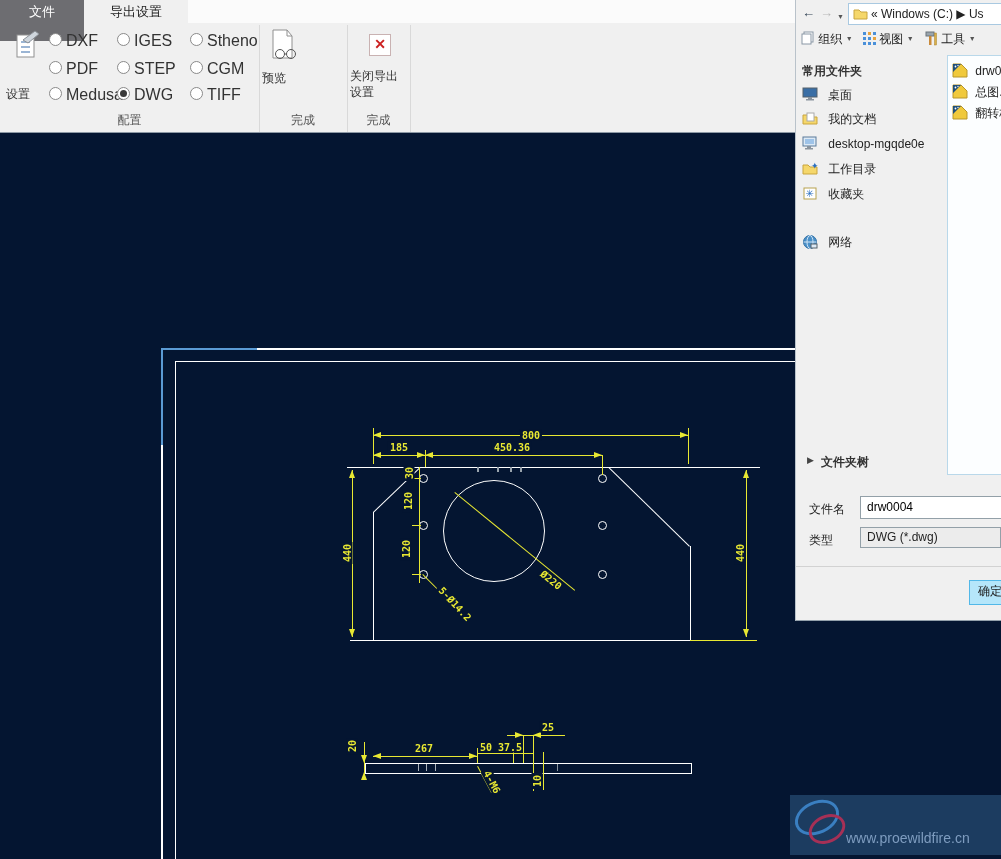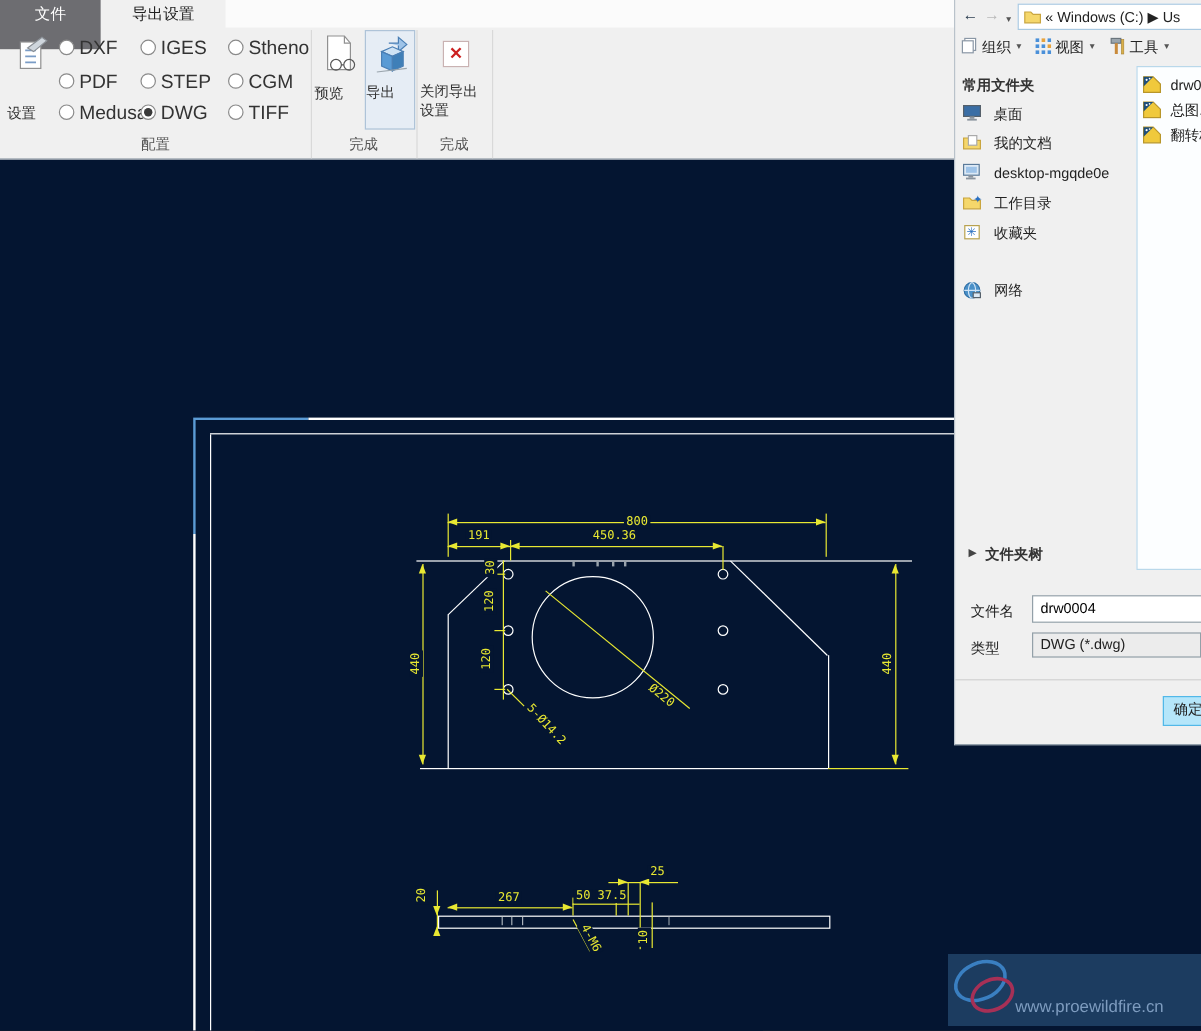--- a/index.html
+++ b/index.html
@@ -34,21 +34,21 @@
   .sideitem{position:absolute;left:6px;height:18px;white-space:nowrap;}
   .sideitem .lb{margin-left:6px;vertical-align:top;line-height:16px;}
   .filepanel{position:absolute;left:151px;top:55px;width:55px;height:418px;background:#fcfeff;
     border:1px solid #b9d8ea;}
   .fitem{position:absolute;left:4px;white-space:nowrap;}
   .fitem .lb{margin-left:4px;vertical-align:top;line-height:16px;}
   .field{position:absolute;height:19px;border:1px solid #93a0a8;font-size:12px;line-height:19px;padding-left:6px;width:133px;}
   #okbtn{position:absolute;left:173px;top:580px;width:40px;height:23px;background:#b5e6fa;
     border:1px solid #52b8e8;font-size:12px;text-align:center;line-height:21px;}
   
-  #canvas{position:absolute;left:0;top:0;width:1001px;height:859px;background:#041531;z-index:1;}
+  #canvas{position:absolute;left:0;top:0;width:1001px;height:859px;background:#041531;z-index:1;font-weight:bold;}
   .hw{position:absolute;height:1px;background:#fff;}
   .vw{position:absolute;width:1px;background:#fff;}
   .hy{position:absolute;height:1px;background:#e8e832;}
   .vy{position:absolute;width:1px;background:#e8e832;}
   .diag{position:absolute;height:1px;transform-origin:0 0;}
   .dim{position:absolute;font-family:"DejaVu Sans Mono",monospace;font-size:10px;line-height:11px;
     color:#e8e832;white-space:nowrap;transform:translate(-50%,-50%);background:#041531;padding:0 2px;}
   .r90{transform:translate(-50%,-50%) rotate(-90deg);}
   .hole{position:absolute;width:7px;height:7px;border:1px solid #fff;border-radius:50%;}
   .gtick{position:absolute;width:2px;height:5px;background:#99a3ad;}
@@ -105,21 +105,21 @@
     <div class="aR" style="left:680px;top:432px;"></div>
     <span class="dim" style="left:531px;top:435px;">800</span>
 
     <div class="hy" style="left:373px;top:455px;width:229px;"></div>
     <div class="vy" style="left:425px;top:450px;height:17px;"></div>
     <div class="vy" style="left:602px;top:455px;height:20px;"></div>
     <div class="aL" style="left:373px;top:452px;"></div>
     <div class="aR" style="left:417px;top:452px;"></div>
     <div class="aL" style="left:425px;top:452px;"></div>
     <div class="aR" style="left:594px;top:452px;"></div>
-    <span class="dim" style="left:399px;top:447px;">191</span>
+    <span class="dim" style="left:399px;top:447px;">185</span>
     <span class="dim" style="left:512px;top:447px;">450.36</span>
 
     <div class="vy" style="left:419px;top:467px;height:116px;"></div>
     <div class="hy" style="left:412px;top:478px;width:9px;"></div>
     <div class="hy" style="left:412px;top:525px;width:9px;"></div>
     <div class="hy" style="left:412px;top:574px;width:9px;"></div>
     <span class="dim r90" style="left:409px;top:473px;">30</span>
     <span class="dim r90" style="left:408px;top:501px;">120</span>
     <span class="dim r90" style="left:406px;top:549px;">120</span>
 
@@ -228,32 +228,20 @@
           <polygon points="6,2 20,2 25,8 25,30 6,30" fill="#fff" stroke="#909090"></polygon>
           <polyline points="20,2 20,8 25,8" fill="none" stroke="#909090"></polyline>
           <circle cx="13" cy="26" r="4.5" fill="none" stroke="#555"></circle>
           <circle cx="24" cy="26" r="4.5" fill="none" stroke="#555"></circle>
           <line x1="17.5" y1="26" x2="19.5" y2="26" stroke="#555"></line>
         </svg>
       </span>
       <div class="btnlab" style="left:0;top:44px;width:40px;">预览</div>
     </div>
 
-    <div class="exporthl" style="text-align:center;">
-      <span>
-        <svg width="30" height="34" style="margin-top:3px;">
-          <polyline points="14,7 22,7 22,2 29,8 22,14 22,9" fill="#9ec3e8" stroke="#4a7fb5"></polyline>
-          <polygon points="8,14 17,10 26,14 17,18" fill="#cfe3f5" stroke="#4a7fb5"></polygon>
-          <polygon points="8,14 17,18 17,30 8,26" fill="#5a9bd5" stroke="#4a7fb5"></polygon>
-          <polygon points="26,14 17,18 17,30 26,26" fill="#3f7fb8" stroke="#4a7fb5"></polygon>
-          <line x1="4" y1="31" x2="29" y2="28" stroke="#9aa5ad"></line>
-        </svg>
-      </span>
-      <div class="btnlab" style="left:0;top:43px;width:38px;">导出</div>
-    </div>
 
     <div class="vsep" style="left:347px;"></div>
 
     <div class="abs" style="left:350px;top:26px;width:58px;height:80px;text-align:center;">
       <div class="closebox" style="left:19px;top:8px;">✕</div>
       <div class="btnlab" style="left:0;top:42px;width:58px;">关闭导出</div>
       <div class="btnlab" style="left:0;top:58px;width:58px;">设置</div>
     </div>
 
     <div class="vsep" style="left:410px;"></div>

